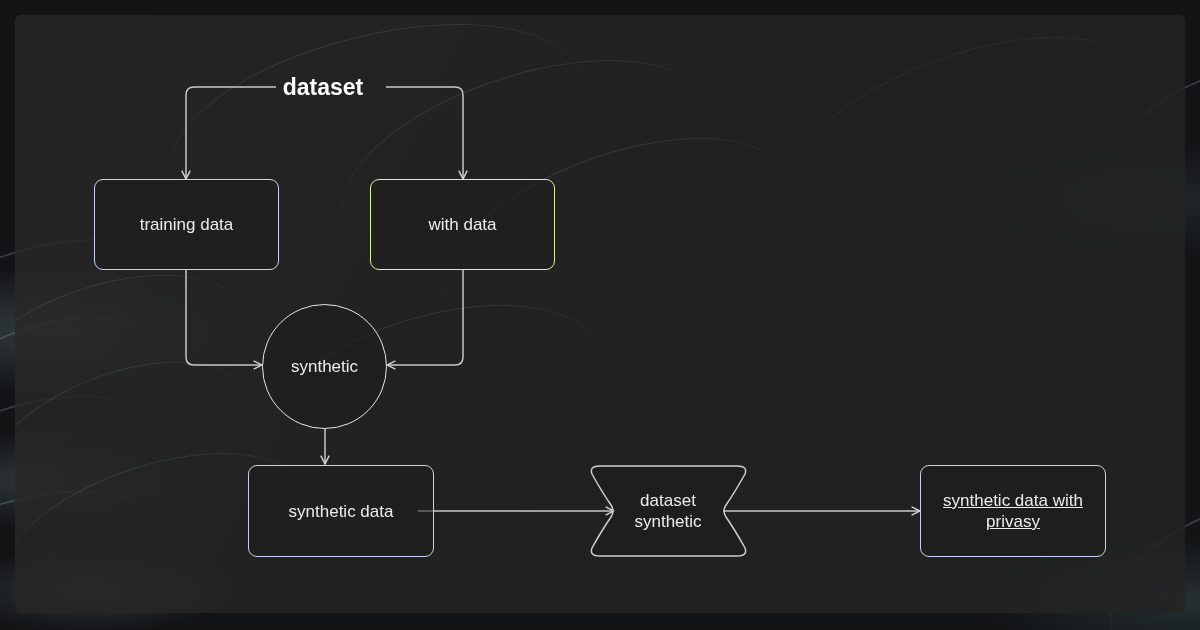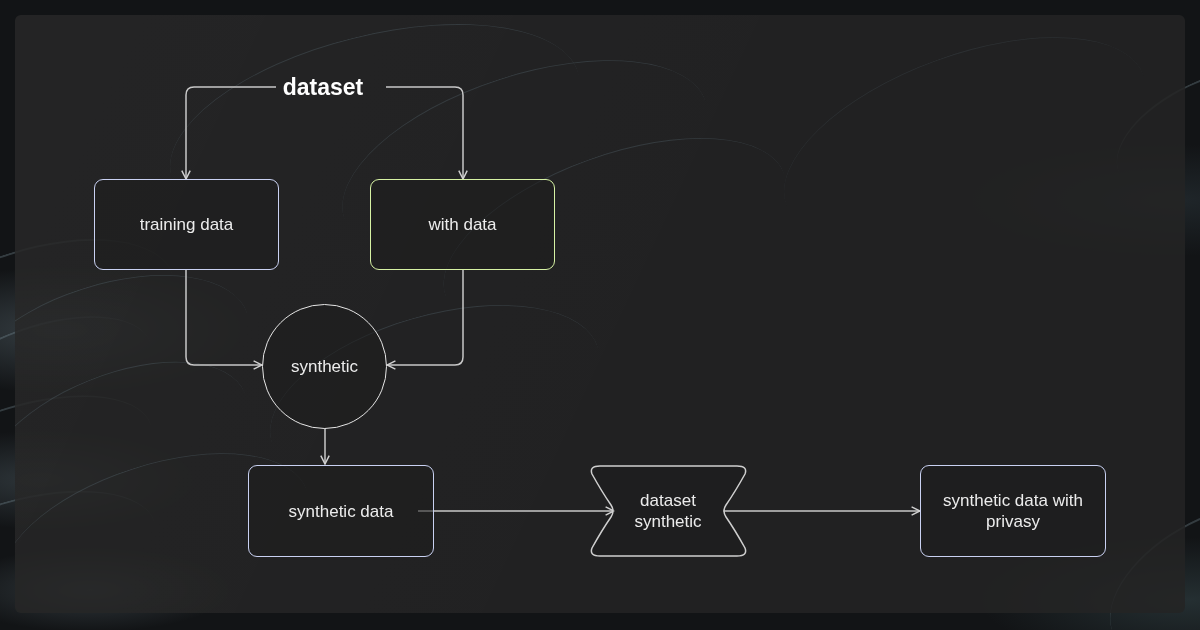--- a/index.html
+++ b/index.html
@@ -175,17 +175,17 @@
     <span>synthetic data</span>
   </div>
 
   <div class="privacy-label">
     <span>
       <span>dataset</span><br>
       <span>synthetic</span>
     </span>
   </div>
 
-  <div class="node box" style="left:920px;top:465px;width:186px;height:92px;padding:14px 14px;">
+  <div class="node box" style="left:920px;top:465px;width:186px;height:92px;padding:14px 14px;text-decoration:underline;">
     <span>synthetic data with privasy</span>
   </div>
 
 </div>
 
 </body></html>

